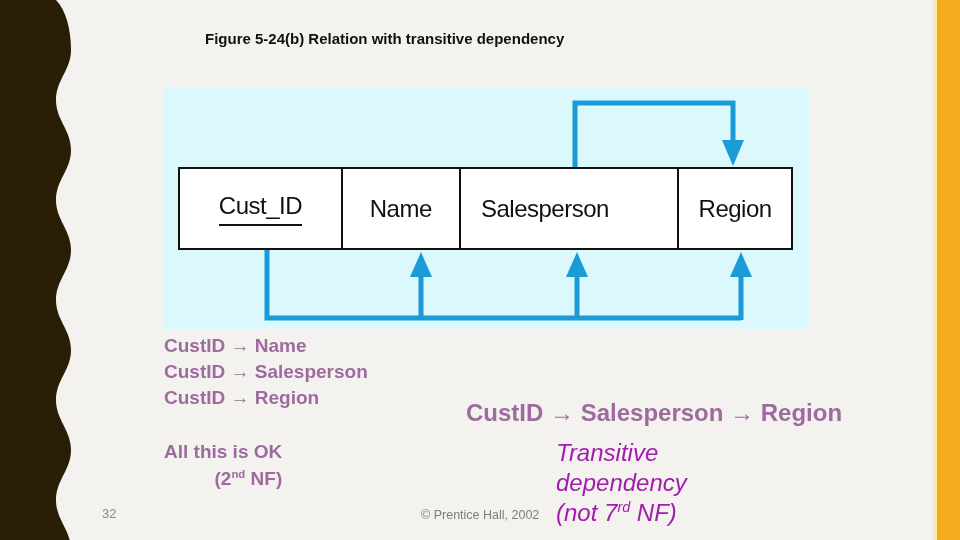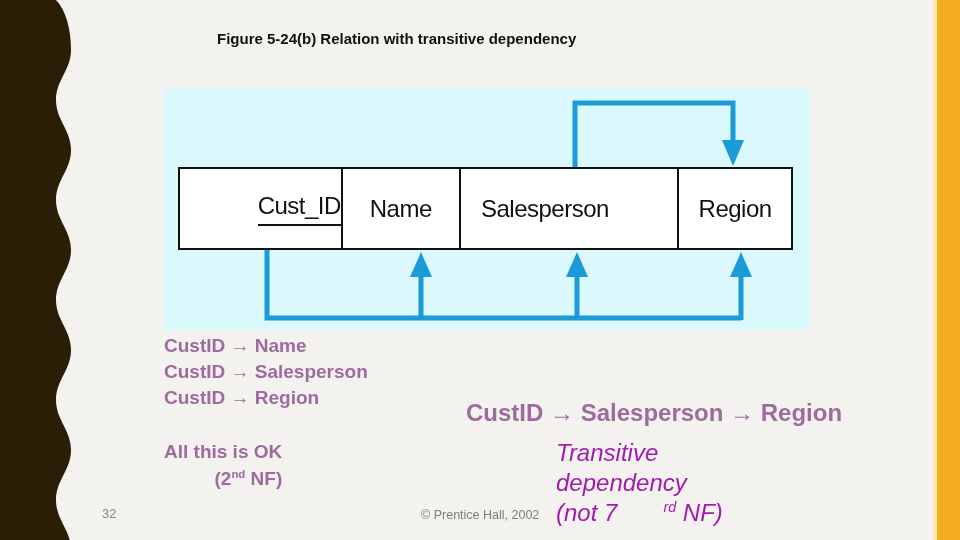--- a/index.html
+++ b/index.html
@@ -6,35 +6,35 @@
   .slide{
     position:relative;width:960px;height:540px;overflow:hidden;
     background:#f3f2ee;font-family:"Liberation Sans","DejaVu Sans",sans-serif;
   }
   
   .wave-bar{position:absolute;left:0;top:0;width:80px;height:540px;}
   
   .gold-strip{position:absolute;top:0;right:23px;width:4px;height:540px;background:#ffe9a8;}
   .gold-bar{position:absolute;top:0;right:0;width:23px;height:540px;background:#f5ab1e;}
   
-  .title{position:absolute;left:205px;top:30px;font-size:15px;font-weight:bold;color:#111;margin-left:12px;}
+  .title{position:absolute;left:205px;top:30px;font-size:15px;font-weight:bold;color:#111;}
   
   .panel{position:absolute;left:163px;top:88px;width:647px;height:242px;background:#dbf8fc;}
   .panel svg{position:absolute;left:0;top:0;}
   .rel-table{
     position:absolute;left:15px;top:79px;width:615px;height:83px;
     display:flex;background:#fff;border:2px solid #111;box-sizing:border-box;
   }
   .cell{
     display:flex;align-items:center;justify-content:center;
     font-size:24px;color:#111;box-sizing:border-box;
     letter-spacing:-0.5px;
   }
   .cell + .cell{border-left:2px solid #111;}
-  .c0{width:28.6%;justify-content:flex-end;} .c1{width:20.9%;} .c2{width:30.3%;} .c3{width:20.2%;margin-left:48px;}
+  .c0{width:28.6%;} .c1{width:20.9%;} .c2{width:30.3%;} .c3{width:20.2%;margin-left:48px;}
   .pk{border-bottom:2px solid #111;padding-bottom:4px;}
   
   .deps{
     position:absolute;left:164px;top:333px;
     font-size:19px;font-weight:bold;color:#9e6b9e;line-height:26px;white-space:nowrap;
   }
   .okblock{
     position:absolute;left:164px;top:438px;
     font-size:19px;font-weight:bold;color:#9e6b9e;line-height:27px;white-space:nowrap;text-align:right;
   }
@@ -44,21 +44,21 @@
     font-size:21px;font-weight:bold;color:#efb122;
   }
   .chain{
     position:absolute;left:466px;top:399px;
     font-size:24px;font-weight:bold;color:#9e6b9e;white-space:nowrap;
   }
   .transitive{
     position:absolute;left:556px;top:438px;
     font-size:24px;font-style:italic;color:#a21caf;line-height:30px;white-space:nowrap;
   }
-  .transitive sup{font-style:italic;margin-left:46px;}
+  .transitive sup{font-style:italic;}
   .pagenum{position:absolute;left:102px;top:506px;font-size:13px;color:#8a8a8a;}
   .copyright{position:absolute;left:421px;top:508px;font-size:12.5px;color:#7d7d7d;}
 </style>
 </head>
 <body>
 
 <div class="slide">
 
   <svg class="wave-bar" viewBox="0 0 80 540">
     <path fill="#2b1e07" d="M0,0 H56

